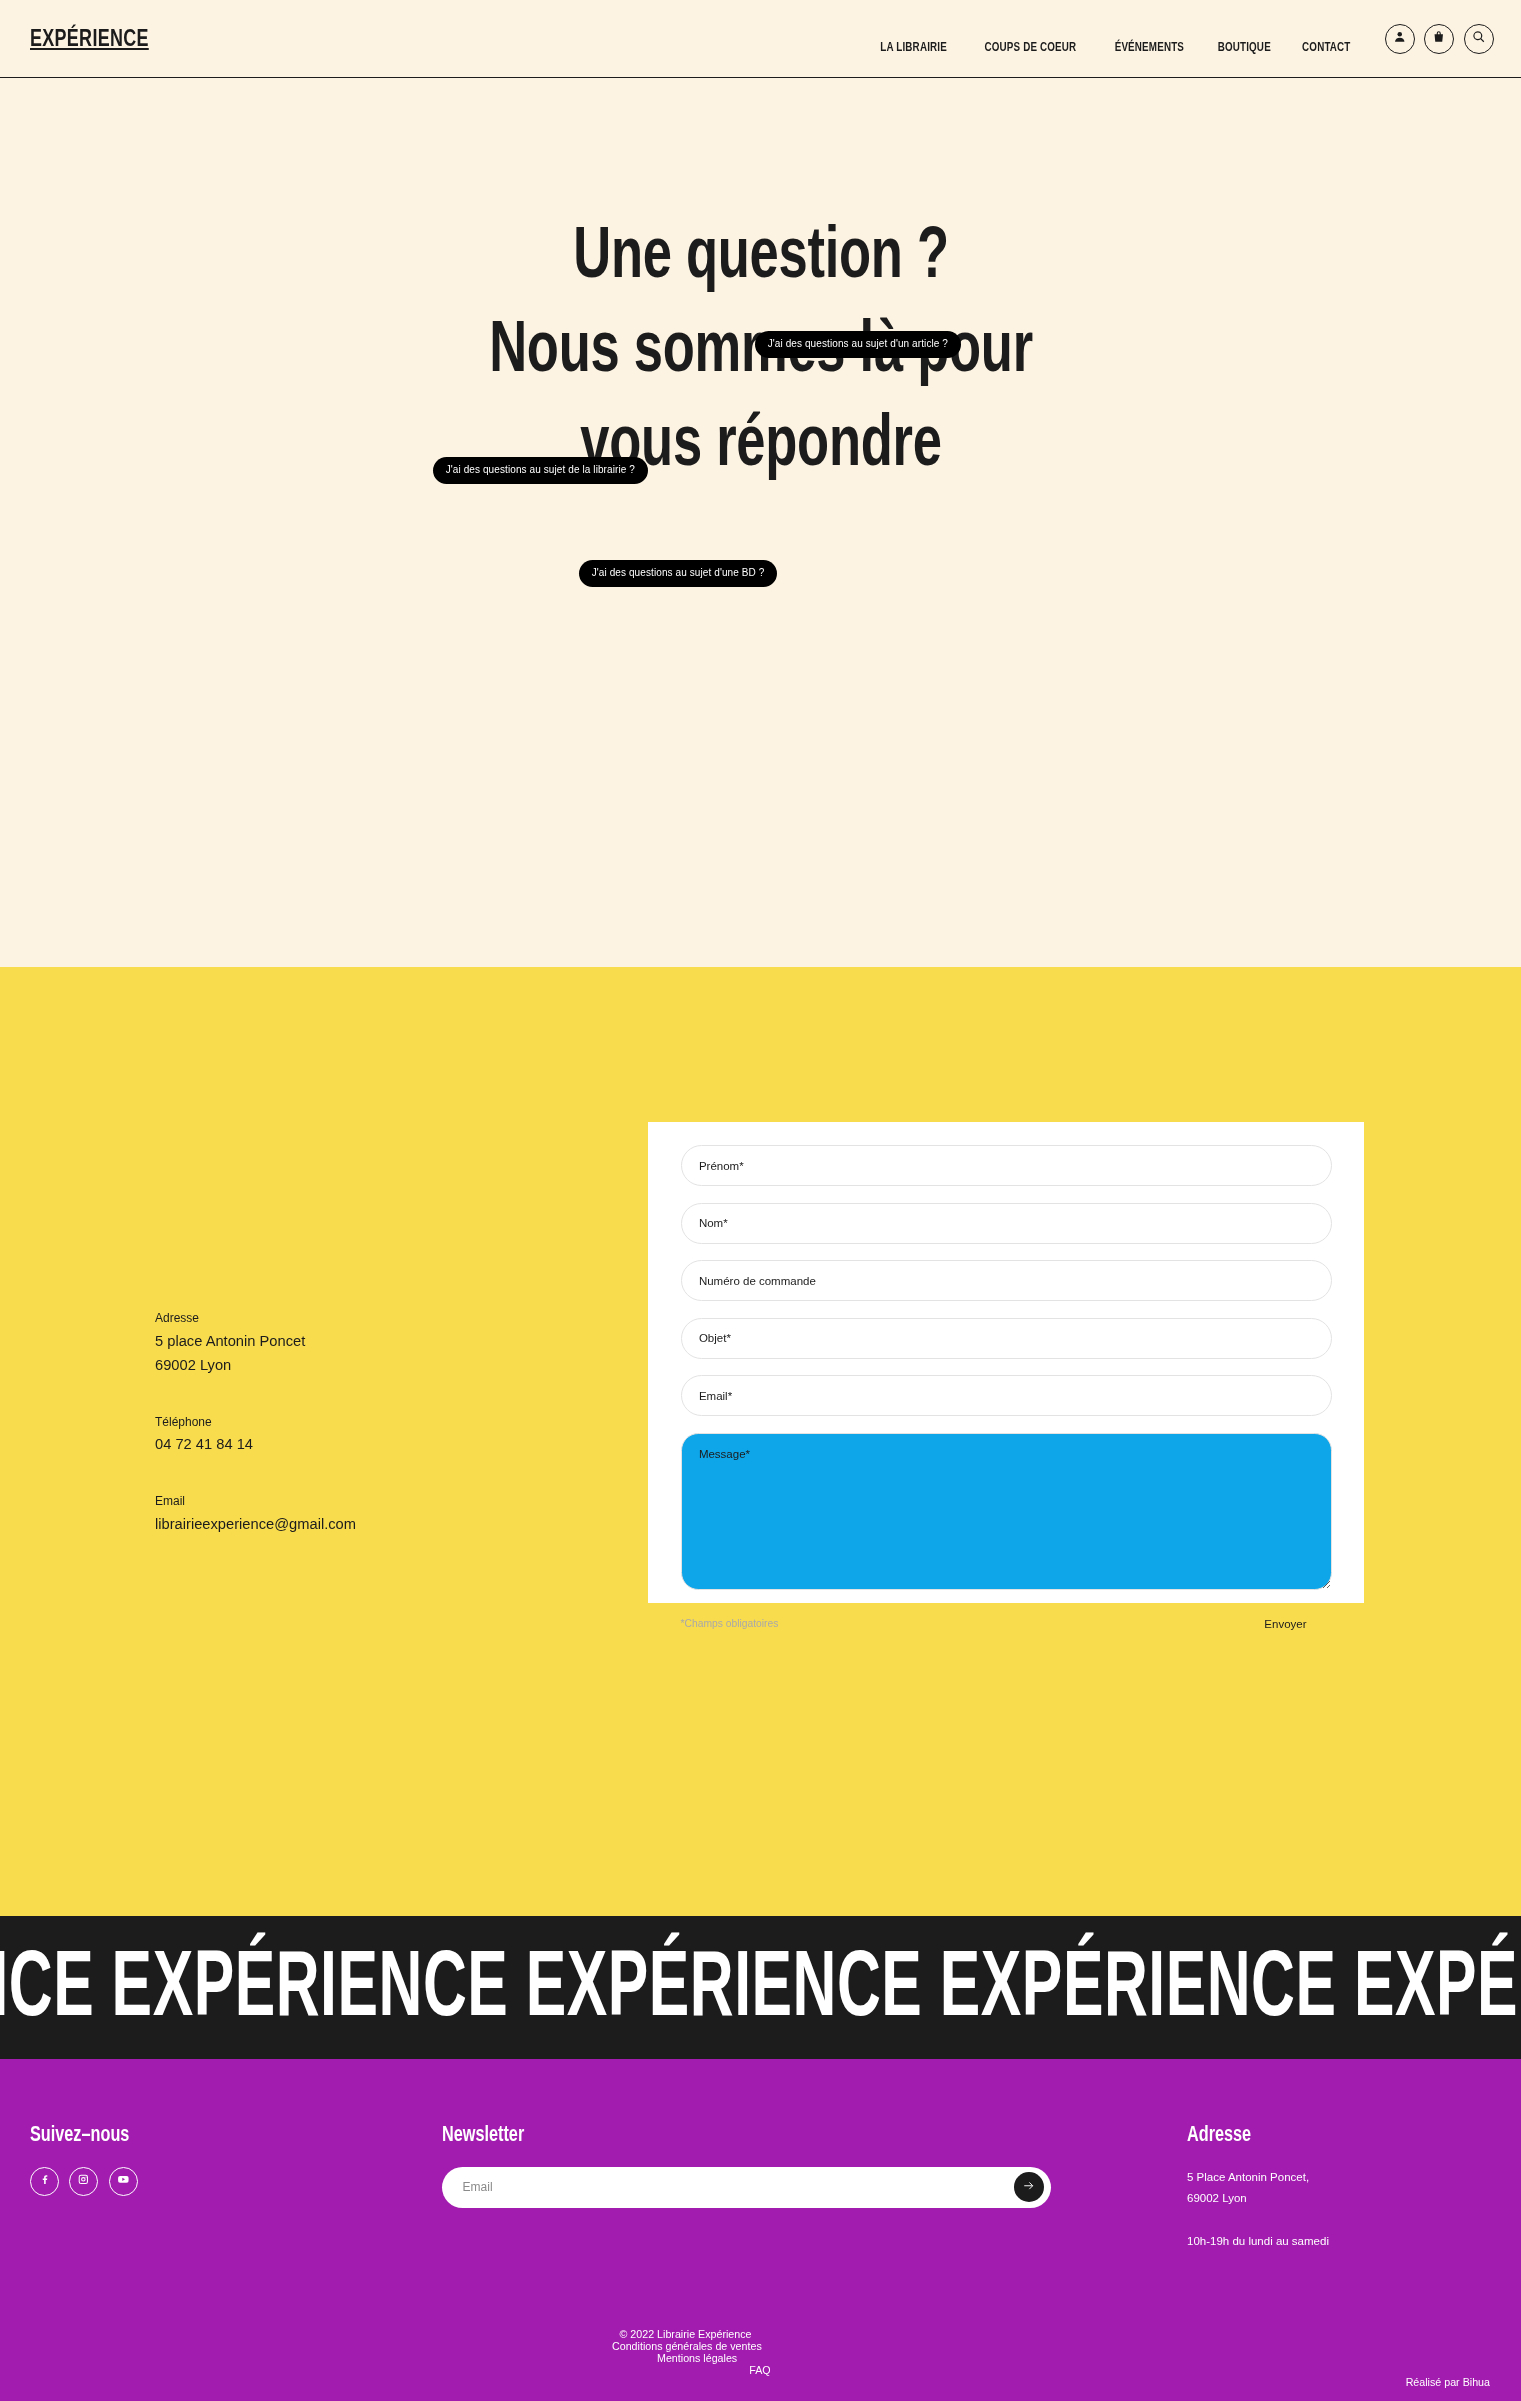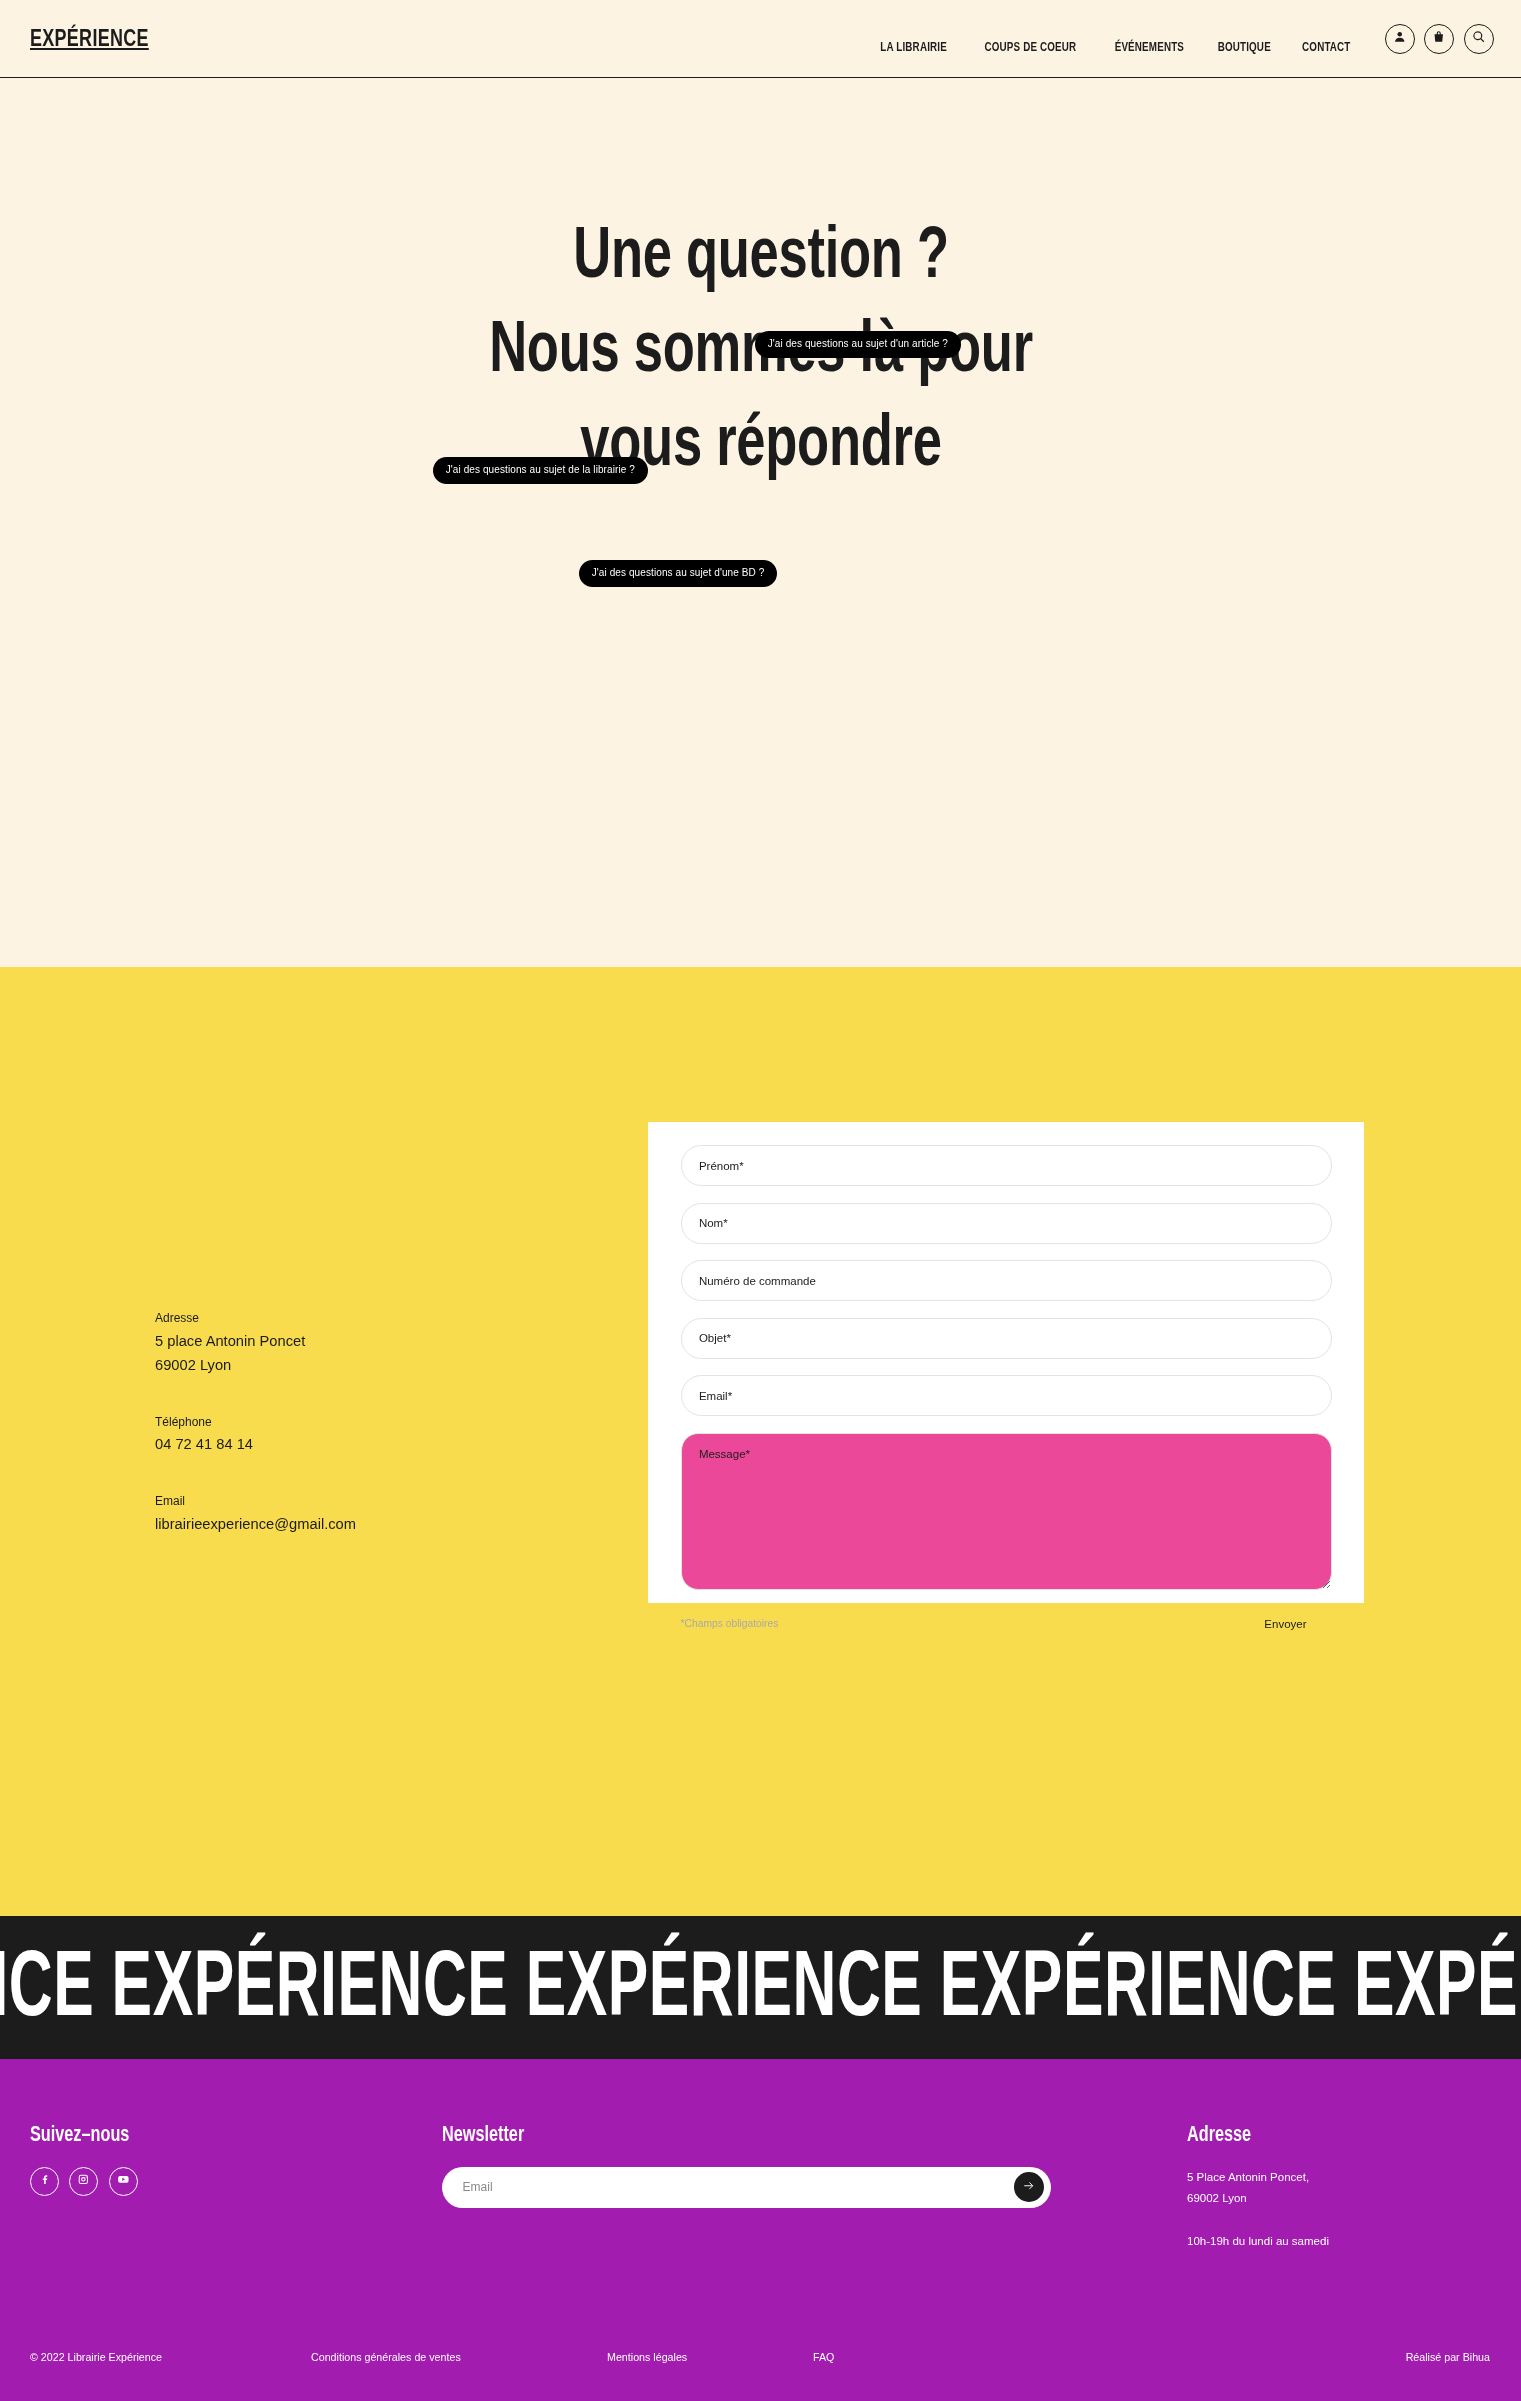--- a/index.html
+++ b/index.html
@@ -135,21 +135,21 @@
     margin-bottom:16.6px;
     outline:none;
     display:block;
   }
   .field::placeholder { color:#1C1C1C; opacity:1; }
   .field-message {
     width:100%;
     height:157px;
     border:0.8px solid #E3E3E3;
     border-radius:17.4px;
-    background:#ec4899;
+    background:#0ea5e9;
     font-family:"Liberation Sans", sans-serif;
     font-size:11.5px;
     color:#1C1C1C;
     padding:14.3px 17.4px;
     outline:none;
     resize:vertical;
     display:block;
     margin-bottom:17.4px;
   }
   .field-message::placeholder { color:#1C1C1C; opacity:1; }
@@ -251,20 +251,21 @@
   .addr-line { font-size:11.5px; line-height:21.4px; color:#FFFFFF; }
   .addr-hours { font-size:11.5px; line-height:21.4px; color:#FFFFFF; margin-top:22px; }
 
   .footer-bar {
     position:absolute; bottom:0; left:0;
     width:1522px; height:73px;
     display:flex; align-items:center;
     padding:0 32px 15px 30px;
     font-size:10.7px;
     color:#FFFFFF;
+    flex-direction:column;
   }
   .fb-copy { width:281px; }
   .fb-link { color:#FFFFFF; text-decoration:none; white-space:nowrap; }
   .fb-l1 { width:296px; }
   .fb-l2 { width:206px; }
   .fb-l3 { flex:1; }
   .fb-credit { margin-left:auto; white-space:nowrap;text-align:right; }
 </style>
 </head>
 <body>

